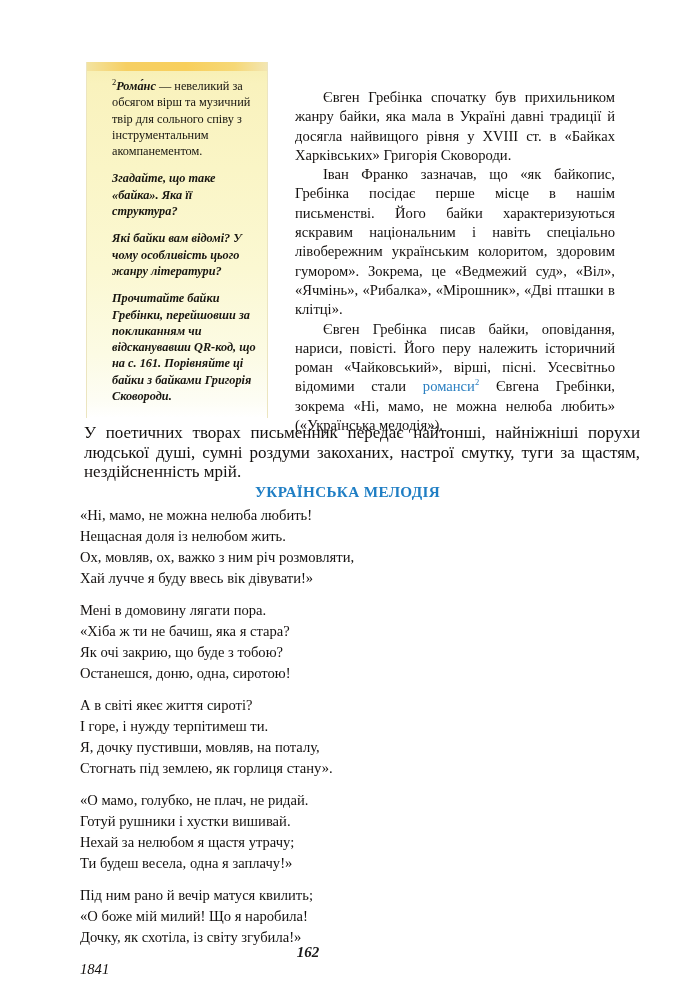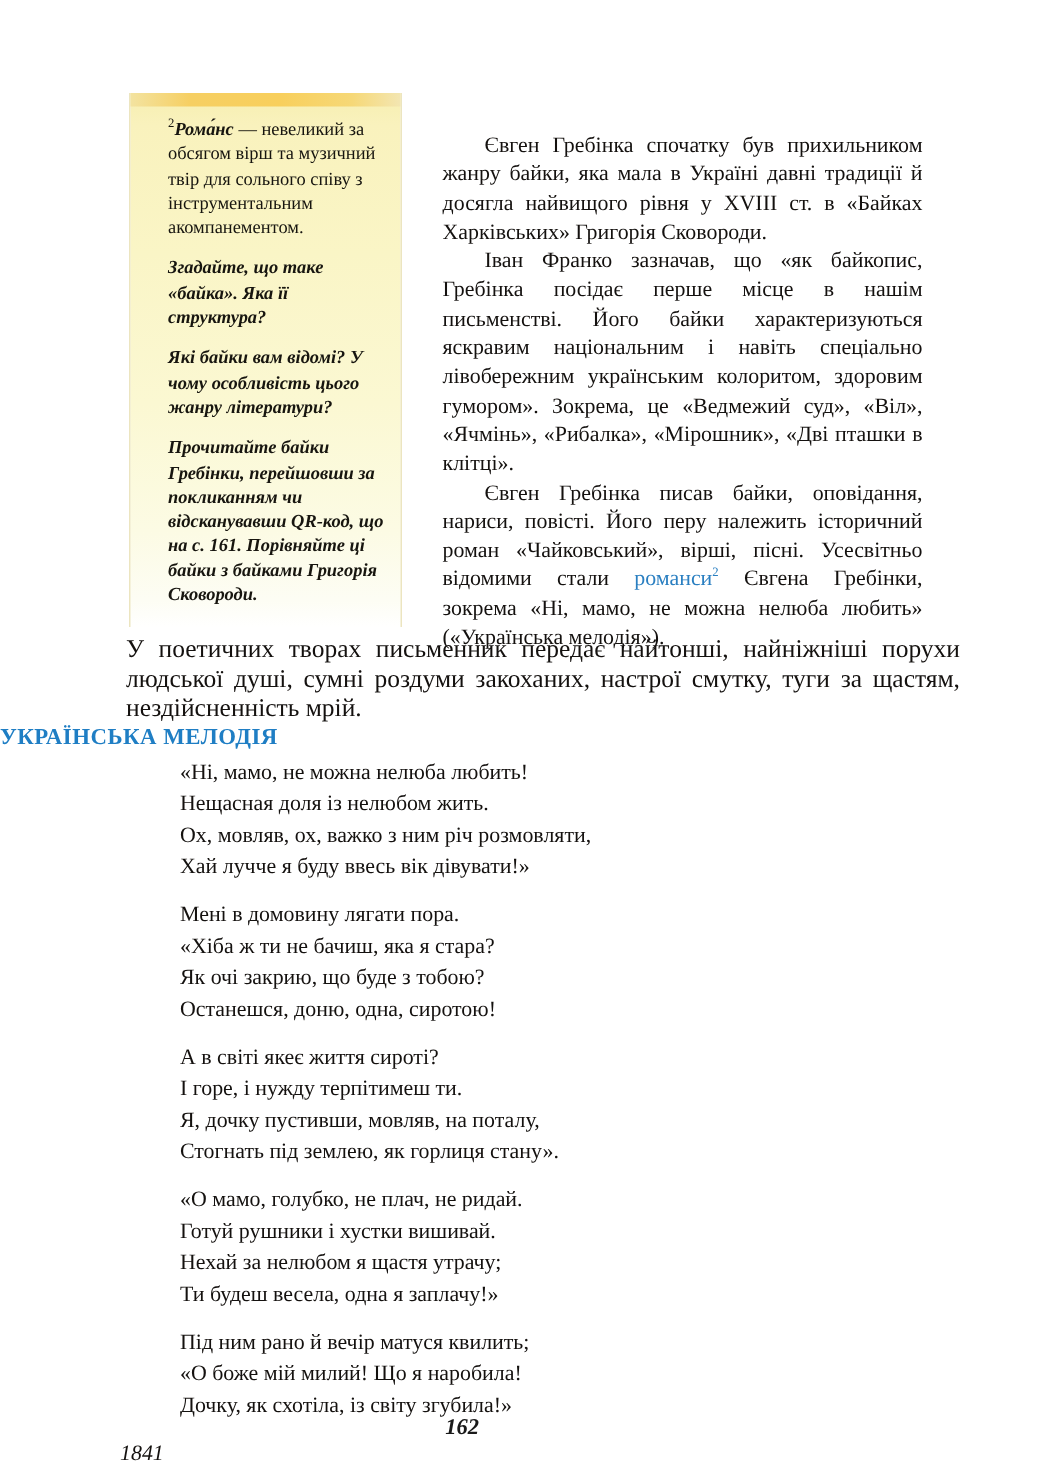--- a/index.html
+++ b/index.html
@@ -117,41 +117,41 @@
     text-align-last: left;
   }
   .full-para p { margin: 0; }
 
   
   .poem-title {
     position: absolute;
     left: 0;
     top: 483px;
     width: 695px;
-    text-align: left;
+    text-align: center;
     color: #1f7ec4;
     font-weight: bold;
     font-size: 15.2px;
     letter-spacing: 0.35px;
   }
 
   
   .poem {
     position: absolute;
     left: 80px;
     top: 505px;
     width: 520px;
     font-size: 14.6px;
     line-height: 21.0px;
   }
   .stanza {
     margin: 0 0 11px 0;
   }
   .stanza:last-of-type { margin-bottom: 0; }
-  .stanza .line { white-space: pre-wrap; margin-left: 40px; }
+  .stanza .line { white-space: pre-wrap; }
 
   .poem-date {
     font-style: italic;
     font-size: 14.6px;
     line-height: 21px;
   }
 
   
   .page-number {
     position: absolute;

